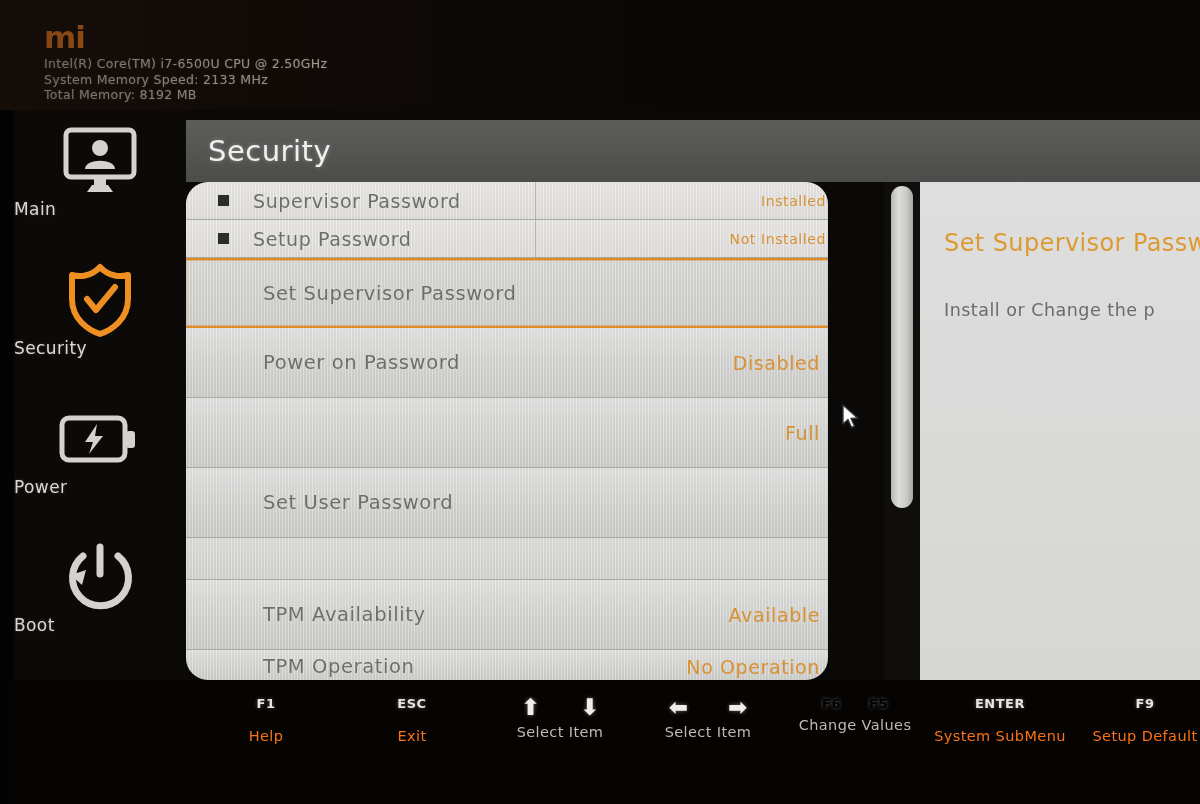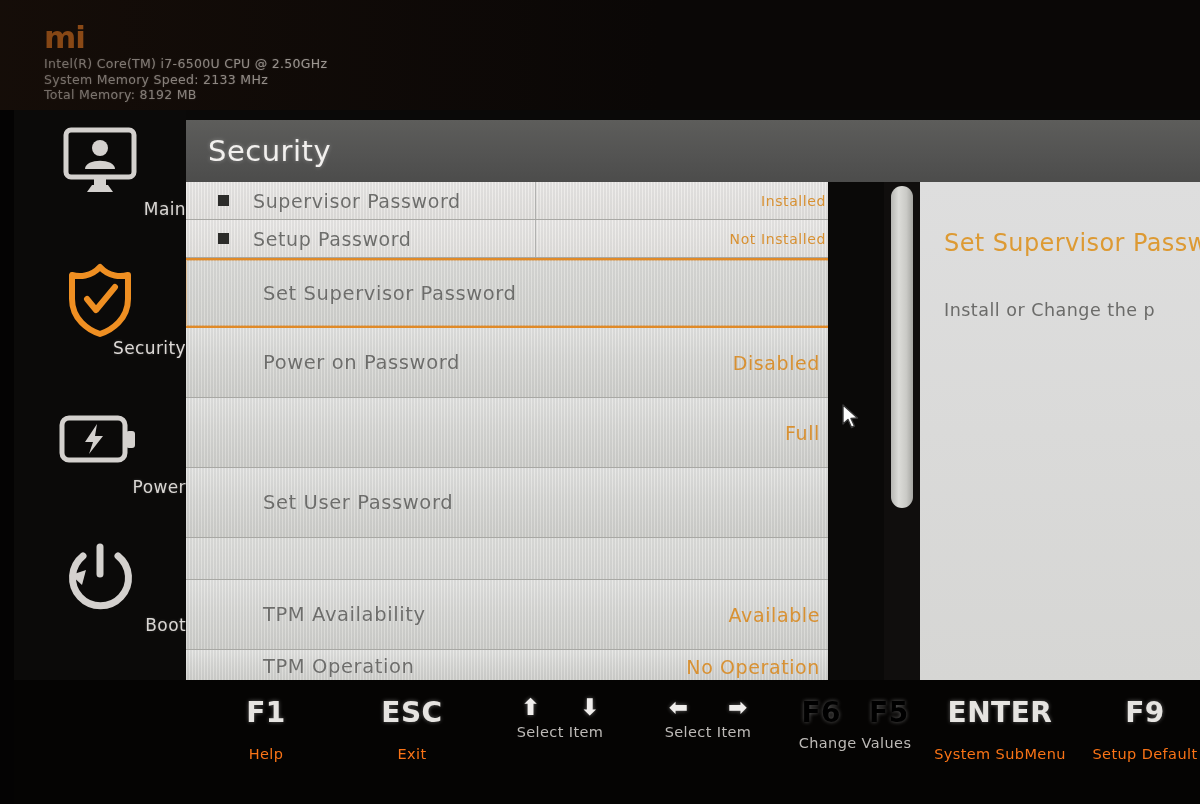--- a/index.html
+++ b/index.html
@@ -72,21 +72,21 @@
     position: absolute;
     left: 14px; top: 110px;
     width: 172px; height: 694px;
     background: #0b0a09;
   }
 
   .nav-item {
     position: absolute;
     left: 0;
     width: 172px;
-    text-align: right;
+    text-align: left;
     color: #d8d5d2;
   }
   .nav-icon {
     height: 66px;
     display: flex;
     align-items: center;
     justify-content: center;
   }
   .nav-label {
     font-size: 17px;
@@ -120,20 +120,21 @@
     letter-spacing: .5px;
     text-shadow: 0 0 4px rgba(255,255,255,.3);
   }
 
   
   #list {
     position: absolute;
     left: 0; top: 72px;
     width: 642px; height: 498px;
     overflow: hidden;
+    border-radius: 22px;
   }
 
   .row {
     position: relative;
     width: 694px;
     background: linear-gradient(180deg,#e4e4e2 0%,#d9d9d6 45%,#cfcfcb 100%);
     border-bottom: 1px solid #a8a8a4;
     display: flex;
     align-items: center;
   }
@@ -262,21 +263,21 @@
     left: 0; top: 680px;
     width: 1200px; height: 124px;
     background: #050403;
   }
   .fkey {
     position: absolute;
     text-align: center;
     color: #e6e4e1;
   }
   .fkey-key {
-    font-size: 28px;
+    font-size: 13px;
     font-weight: bold;
     letter-spacing: .5px;
     text-shadow: 0 0 4px rgba(255,255,255,.35);
   }
   .fkey-desc {
     margin-top: 17px;
     font-size: 14.5px;
     color: #f97316;
     letter-spacing: .4px;
     white-space: nowrap;

